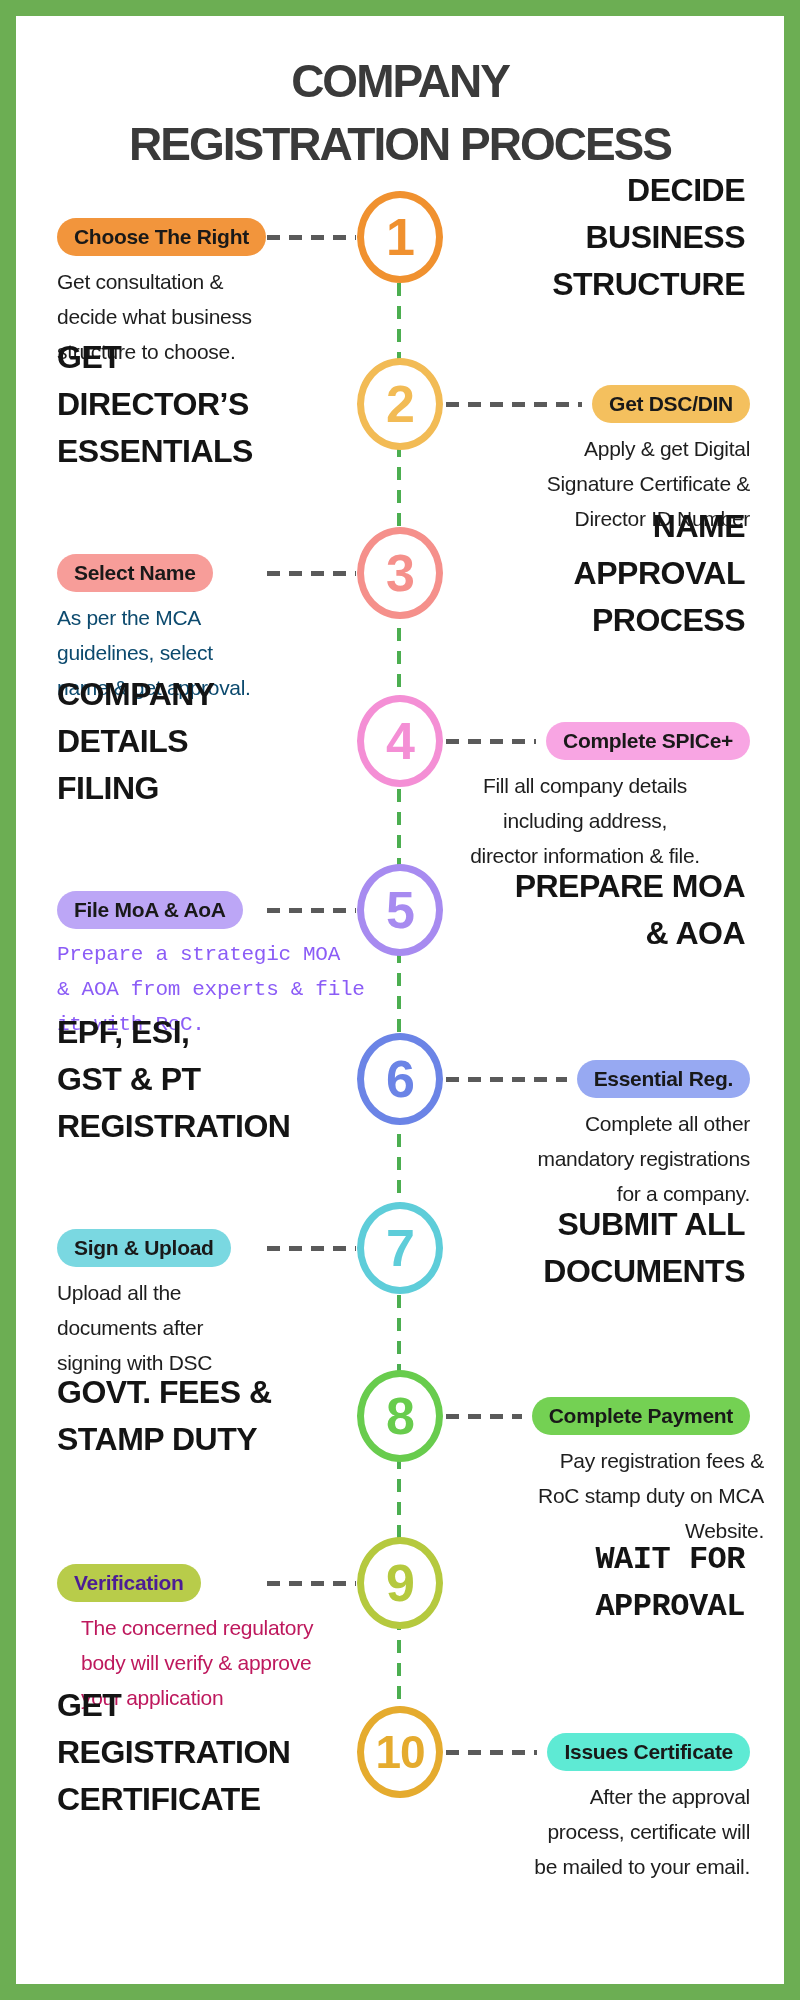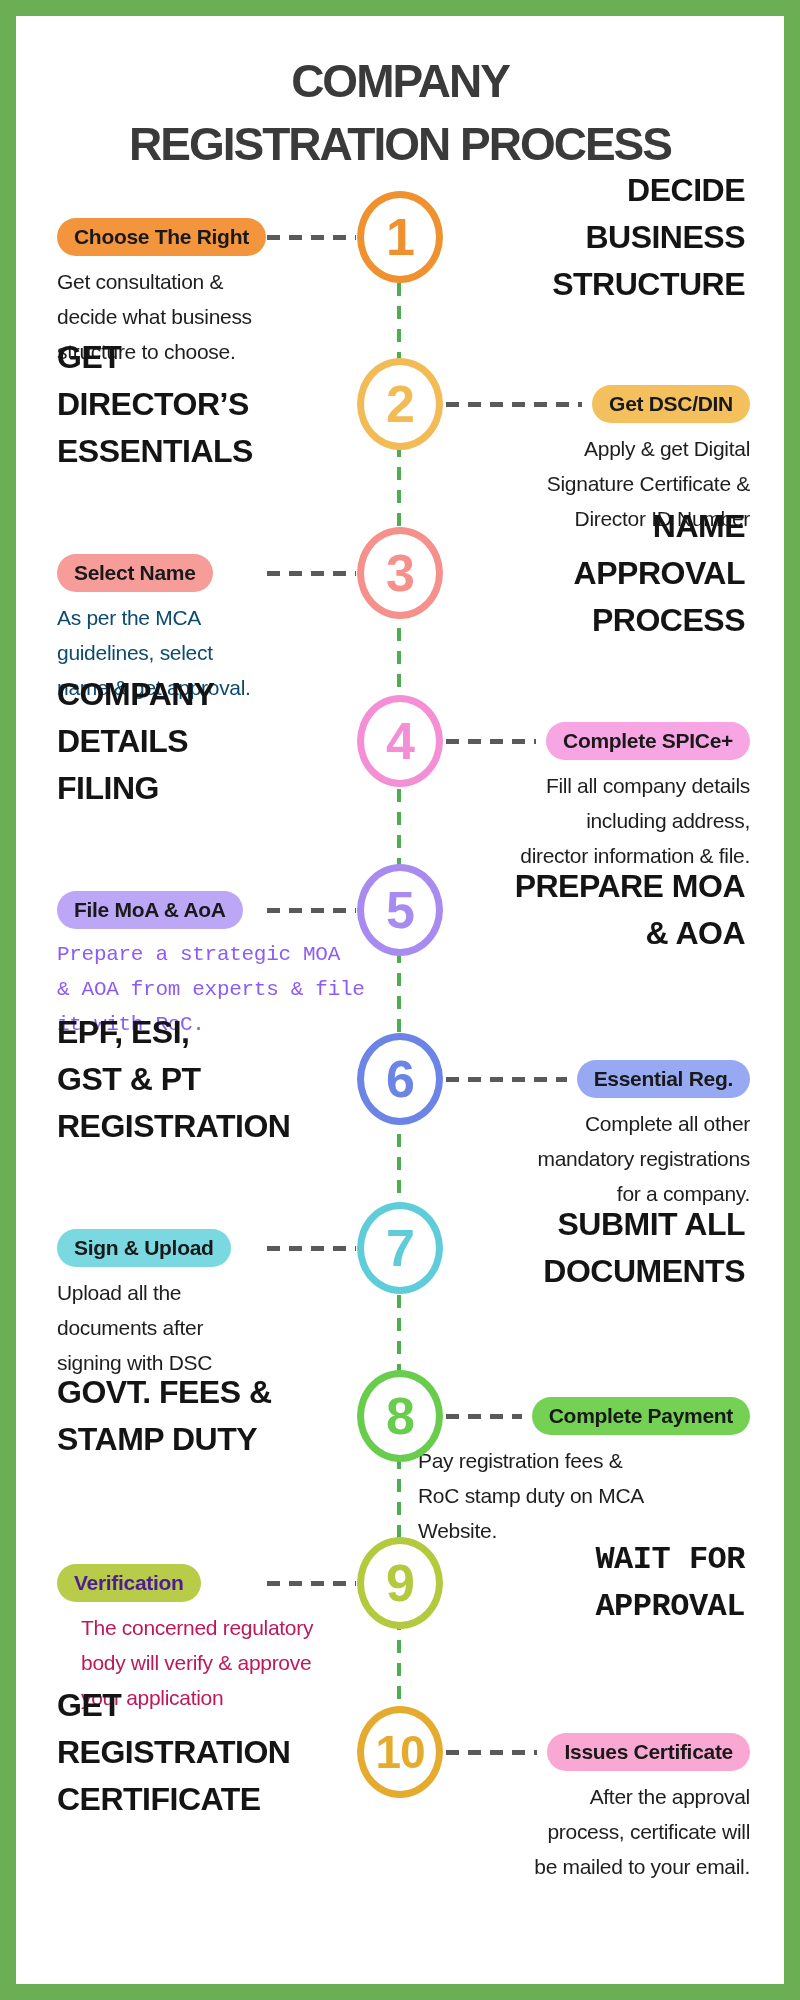--- a/index.html
+++ b/index.html
@@ -107,21 +107,21 @@
 
   <div class="step">
     <div class="badge" style="background: rgb(248, 165, 227); color: rgb(25, 25, 25); top: 722px; right: 50px;">Complete SPICe+</div>
     <div class="hdash" style="top: 739px; background: repeating-linear-gradient(to right, rgb(90, 90, 90) 0px, rgb(90, 90, 90) 13px, transparent 13px, transparent 22px); left: 446px; width: 90px;"></div>
     <div class="circle" style="left: 357px; top: 695px; border-color: rgb(244, 143, 213);">
       <span class="num" style="color: rgb(244, 143, 213);">4</span>
     </div>
     <div class="heading" style="top: 741px; color: rgb(20, 20, 20); left: 57px; text-align: left;">COMPANY
 DETAILS
 FILING</div>
-    <div class="desc" style="top: 768px; color: rgb(30, 30, 30); right: 50px; text-align: right;">Fill all company details
+    <div class="desc" style="top: 768px; color: rgb(30, 30, 30); right: 50px; text-align: center;">Fill all company details
 including address,
 director information &amp; file.</div>
   </div>
 
   <div class="step">
     <div class="badge" style="background: rgb(188, 166, 246); color: rgb(25, 25, 25); top: 891px; left: 57px;">File MoA &amp; AoA</div>
     <div class="hdash" style="top: 908px; background: repeating-linear-gradient(to right, rgb(90, 90, 90) 0px, rgb(90, 90, 90) 13px, transparent 13px, transparent 22px); left: 267px; width: 89px;"></div>
     <div class="circle" style="left: 357px; top: 864px; border-color: rgb(167, 139, 240);">
       <span class="num" style="color: rgb(167, 139, 240);">5</span>
     </div>
@@ -160,40 +160,40 @@
   </div>
 
   <div class="step">
     <div class="badge" style="background: rgb(116, 209, 83); color: rgb(25, 25, 25); top: 1397px; right: 50px;">Complete Payment</div>
     <div class="hdash" style="top: 1414px; background: repeating-linear-gradient(to right, rgb(90, 90, 90) 0px, rgb(90, 90, 90) 13px, transparent 13px, transparent 22px); left: 446px; width: 76px;"></div>
     <div class="circle" style="left: 357px; top: 1370px; border-color: rgb(104, 204, 77);">
       <span class="num" style="color: rgb(104, 204, 77);">8</span>
     </div>
     <div class="heading" style="top: 1416px; color: rgb(20, 20, 20); left: 57px; text-align: left;">GOVT. FEES &amp;
 STAMP DUTY</div>
-    <div class="desc" style="top: 1443px; color: rgb(30, 30, 30); right: 52px; text-align: left;">Pay registration fees &amp;
+    <div class="desc" style="top: 1443px; color: rgb(30, 30, 30); right: 36px; text-align: right;">Pay registration fees &amp;
 RoC stamp duty on MCA
 Website.</div>
   </div>
 
   <div class="step">
     <div class="badge" style="background: rgb(184, 204, 74); color: #4c1d95; top: 1564px; left: 57px;">Verification</div>
     <div class="hdash" style="top: 1581px; background: repeating-linear-gradient(to right, rgb(90, 90, 90) 0px, rgb(90, 90, 90) 13px, transparent 13px, transparent 22px); left: 267px; width: 89px;"></div>
     <div class="circle" style="left: 357px; top: 1537px; border-color: rgb(181, 201, 62);">
       <span class="num" style="color: rgb(181, 201, 62);">9</span>
     </div>
     <div class="heading" style="top: 1583px; color: rgb(20, 20, 20); right: 55px; text-align: right; font-family: Liberation Mono, monospace;">WAIT FOR
 APPROVAL</div>
     <div class="desc" style="top: 1610px; color: #be185d; left: 57px; text-align: left; margin-left: 24px;">The concerned regulatory
 body will verify &amp; approve
 your application</div>
   </div>
 
   <div class="step">
-    <div class="badge" style="background: #f9a8d4; color: rgb(25, 25, 25); top: 1733px; right: 50px;">Issues Certificate</div>
+    <div class="badge" style="background: #5eead4; color: rgb(25, 25, 25); top: 1733px; right: 50px;">Issues Certificate</div>
     <div class="hdash" style="top: 1750px; background: repeating-linear-gradient(to right, rgb(90, 90, 90) 0px, rgb(90, 90, 90) 13px, transparent 13px, transparent 22px); left: 446px; width: 91px;"></div>
     <div class="circle" style="left: 357px; top: 1706px; border-color: rgb(229, 171, 46);">
       <span class="num" style="color: rgb(229, 171, 46); font-size: 46px;">10</span>
     </div>
     <div class="heading" style="top: 1752px; color: rgb(20, 20, 20); left: 57px; text-align: left;">GET
 REGISTRATION
 CERTIFICATE</div>
     <div class="desc" style="top: 1779px; color: rgb(30, 30, 30); right: 50px; text-align: right;">After the approval
 process, certificate will
 be mailed to your email.</div>

